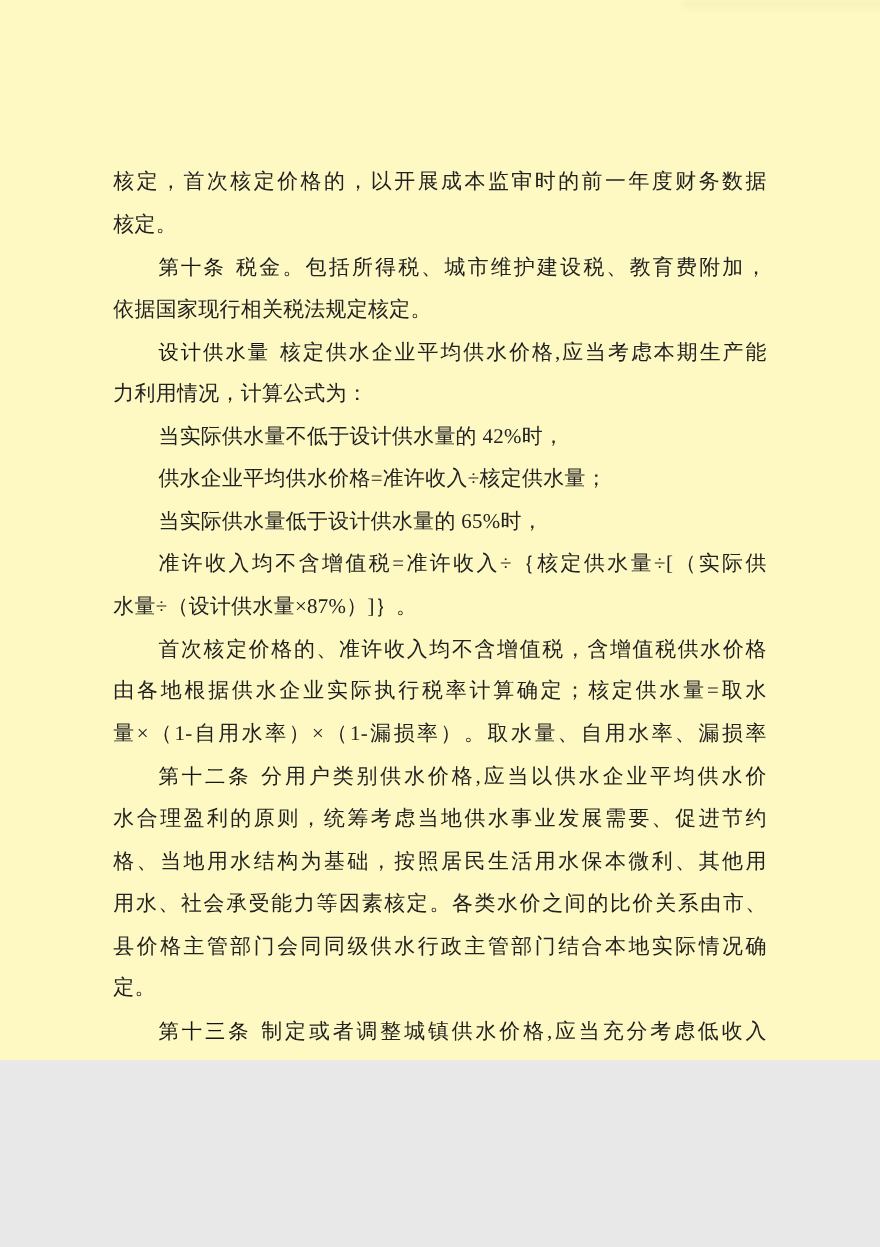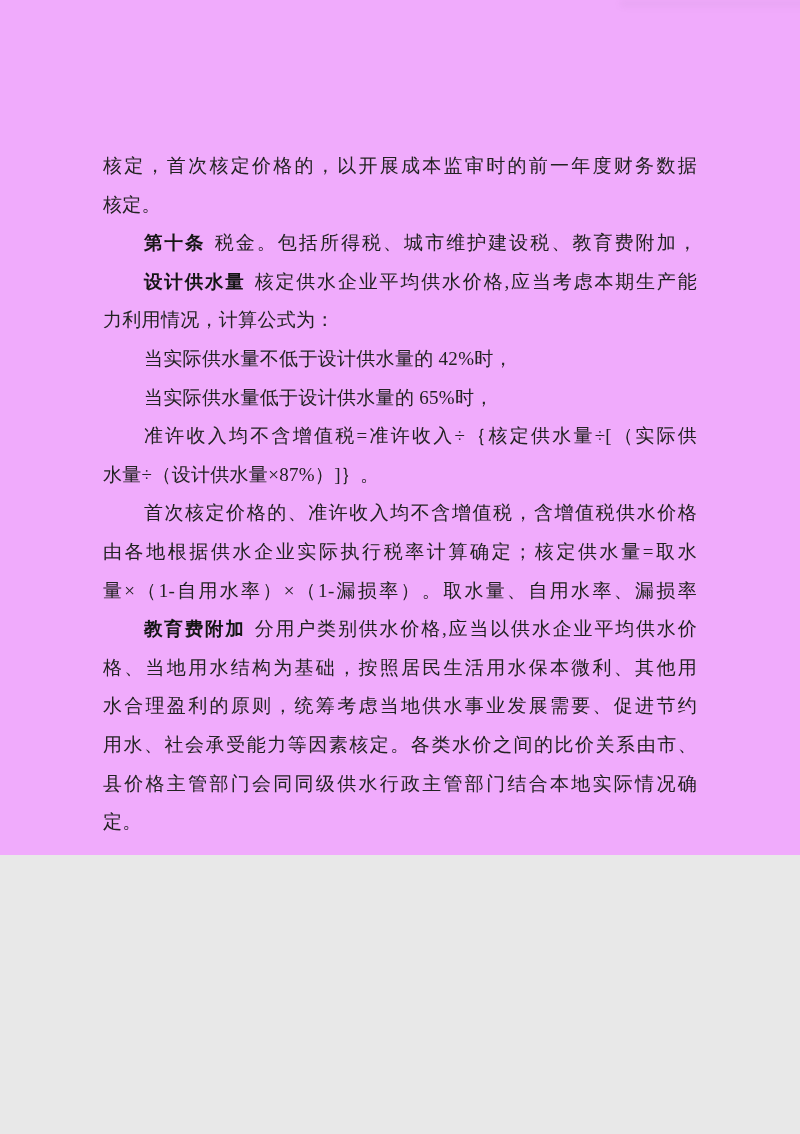--- a/index.html
+++ b/index.html
@@ -3,23 +3,23 @@
 <meta charset="utf-8">
 <style>
   html, body {
     margin: 0;
     padding: 0;
     background: #e8e8e8;
   }
   .page {
     position: relative;
     width: 800px;
-    height: 855px;
+    height: 964px;
     margin: 0 auto;
-    background: #f0abfc;
+    background: #fef9c3;
     overflow: hidden;
     font-family: "Liberation Serif", "DejaVu Serif", serif;
     color: #222;
   }
   
   .smudge {
     position: absolute;
     background: rgba(90, 80, 70, 0.05);
     filter: blur(3px);
     border-radius: 3px;
@@ -42,21 +42,21 @@
   }
   .line.fill {
     text-align: justify;
     text-align-last: justify;
     text-justify: inter-character;
   }
   .line.indent {
     text-indent: 41px;
   }
   .article-num {
-    font-weight: 700;
+    font-weight: 400;
     color: #151515;
     margin-right: 9px;
     font-family: "Liberation Sans", "DejaVu Sans", sans-serif;
     font-size: 18.5px;
   }
   .page-footer {
     position: absolute;
     top: 1004px;
     right: 120px;
     font-size: 18px;
@@ -67,31 +67,34 @@
 </style>
 </head>
 <body>
 
 <div class="page">
   <div class="smudge top"></div>
   <div class="doc-body">
       <div class="line fill">核定，首次核定价格的，以开展成本监审时的前一年度财务数据</div>
       <div class="line">核定。</div>
       <div class="line indent fill"><span class="article-num">第十条</span>税金。包括所得税、城市维护建设税、教育费附加，</div>
+      <div class="line">依据国家现行相关税法规定核定。</div>
       <div class="line indent fill"><span class="article-num">设计供水量</span>核定供水企业平均供水价格,应当考虑本期生产能</div>
       <div class="line">力利用情况，计算公式为：</div>
       <div class="line indent">当实际供水量不低于设计供水量的 42%时，</div>
+      <div class="line indent">供水企业平均供水价格=准许收入÷核定供水量；</div>
       <div class="line indent">当实际供水量低于设计供水量的 65%时，</div>
       <div class="line indent fill">准许收入均不含增值税=准许收入÷｛核定供水量÷[（实际供</div>
       <div class="line">水量÷（设计供水量×87%）]｝。</div>
       <div class="line indent fill">首次核定价格的、准许收入均不含增值税，含增值税供水价格</div>
       <div class="line fill">由各地根据供水企业实际执行税率计算确定；核定供水量=取水</div>
       <div class="line fill">量×（1-自用水率）×（1-漏损率）。取水量、自用水率、漏损率</div>
-      <div class="line indent fill"><span class="article-num">教育费附加</span>分用户类别供水价格,应当以供水企业平均供水价</div>
+      <div class="line indent fill"><span class="article-num">第十二条</span>分用户类别供水价格,应当以供水企业平均供水价</div>
+      <div class="line fill">水合理盈利的原则，统筹考虑当地供水事业发展需要、促进节约</div>
       <div class="line fill">格、当地用水结构为基础，按照居民生活用水保本微利、其他用</div>
-      <div class="line fill">水合理盈利的原则，统筹考虑当地供水事业发展需要、促进节约</div>
       <div class="line fill">用水、社会承受能力等因素核定。各类水价之间的比价关系由市、</div>
       <div class="line fill">县价格主管部门会同同级供水行政主管部门结合本地实际情况确</div>
       <div class="line">定。</div>
+      <div class="line indent fill"><span class="article-num">第十三条</span>制定或者调整城镇供水价格,应当充分考虑低收入</div>
     </div>
   <div class="page-footer">— 5 —</div>
   <div class="smudge bottom"></div>
 </div>
 
 </body></html>

